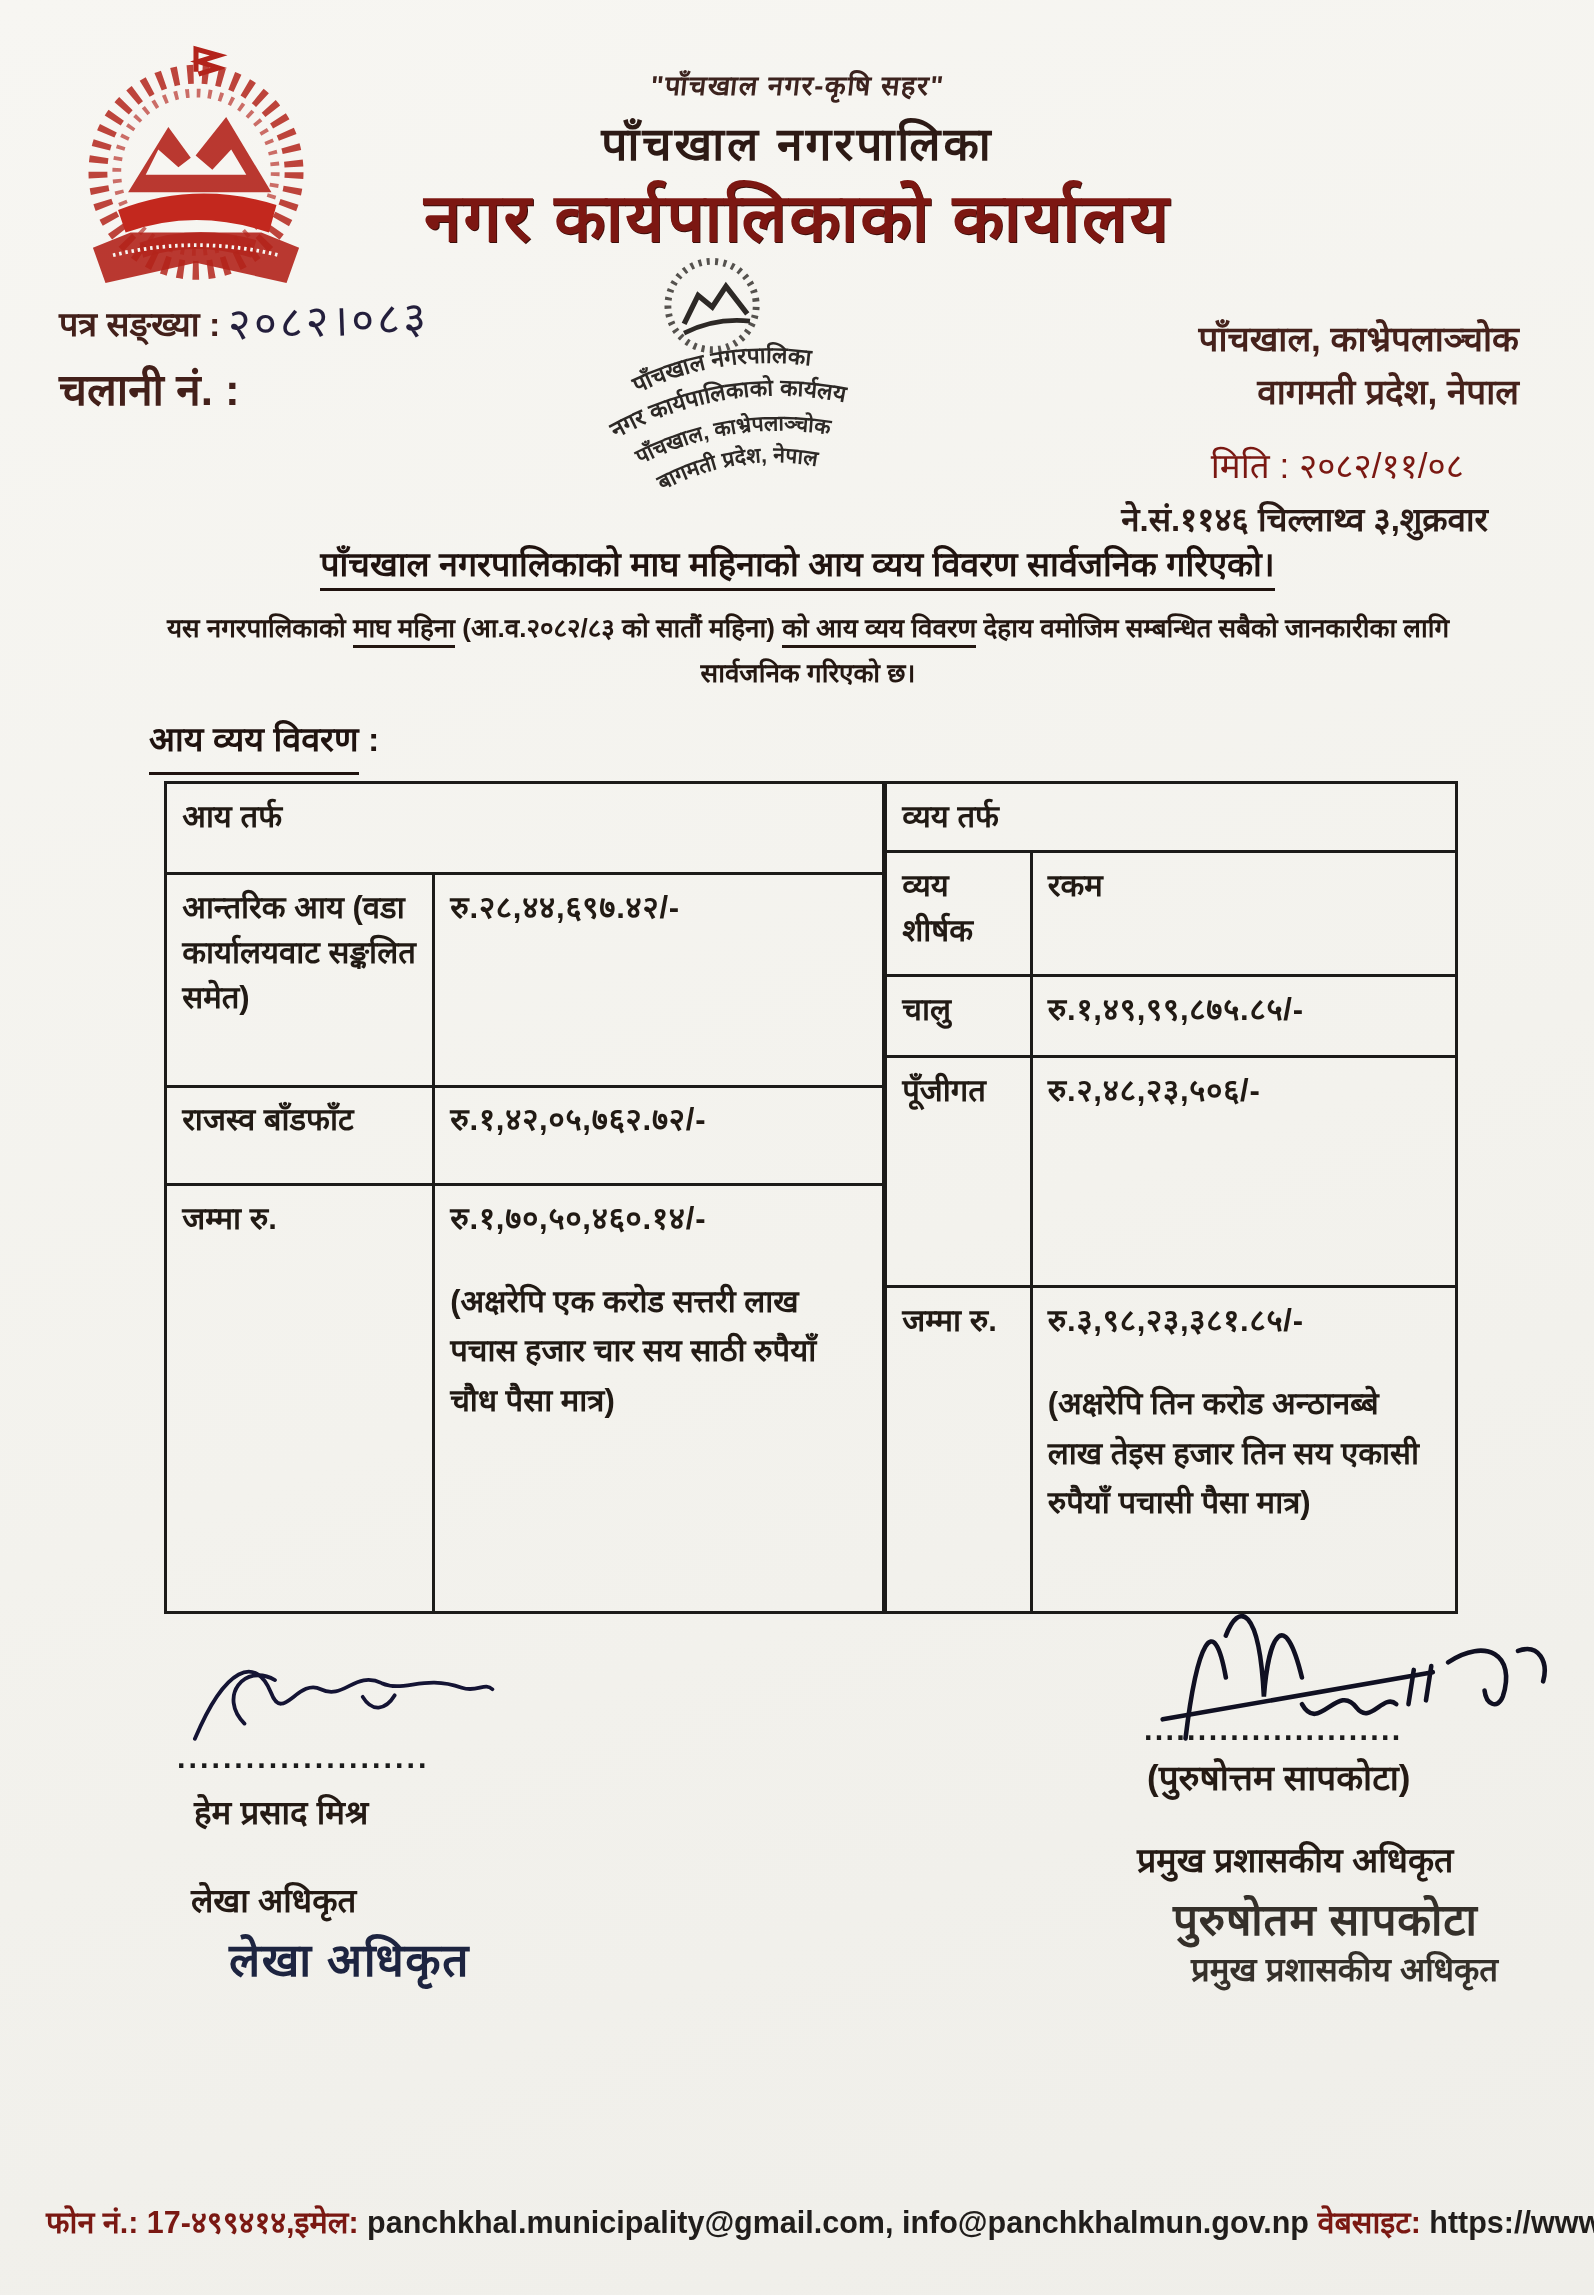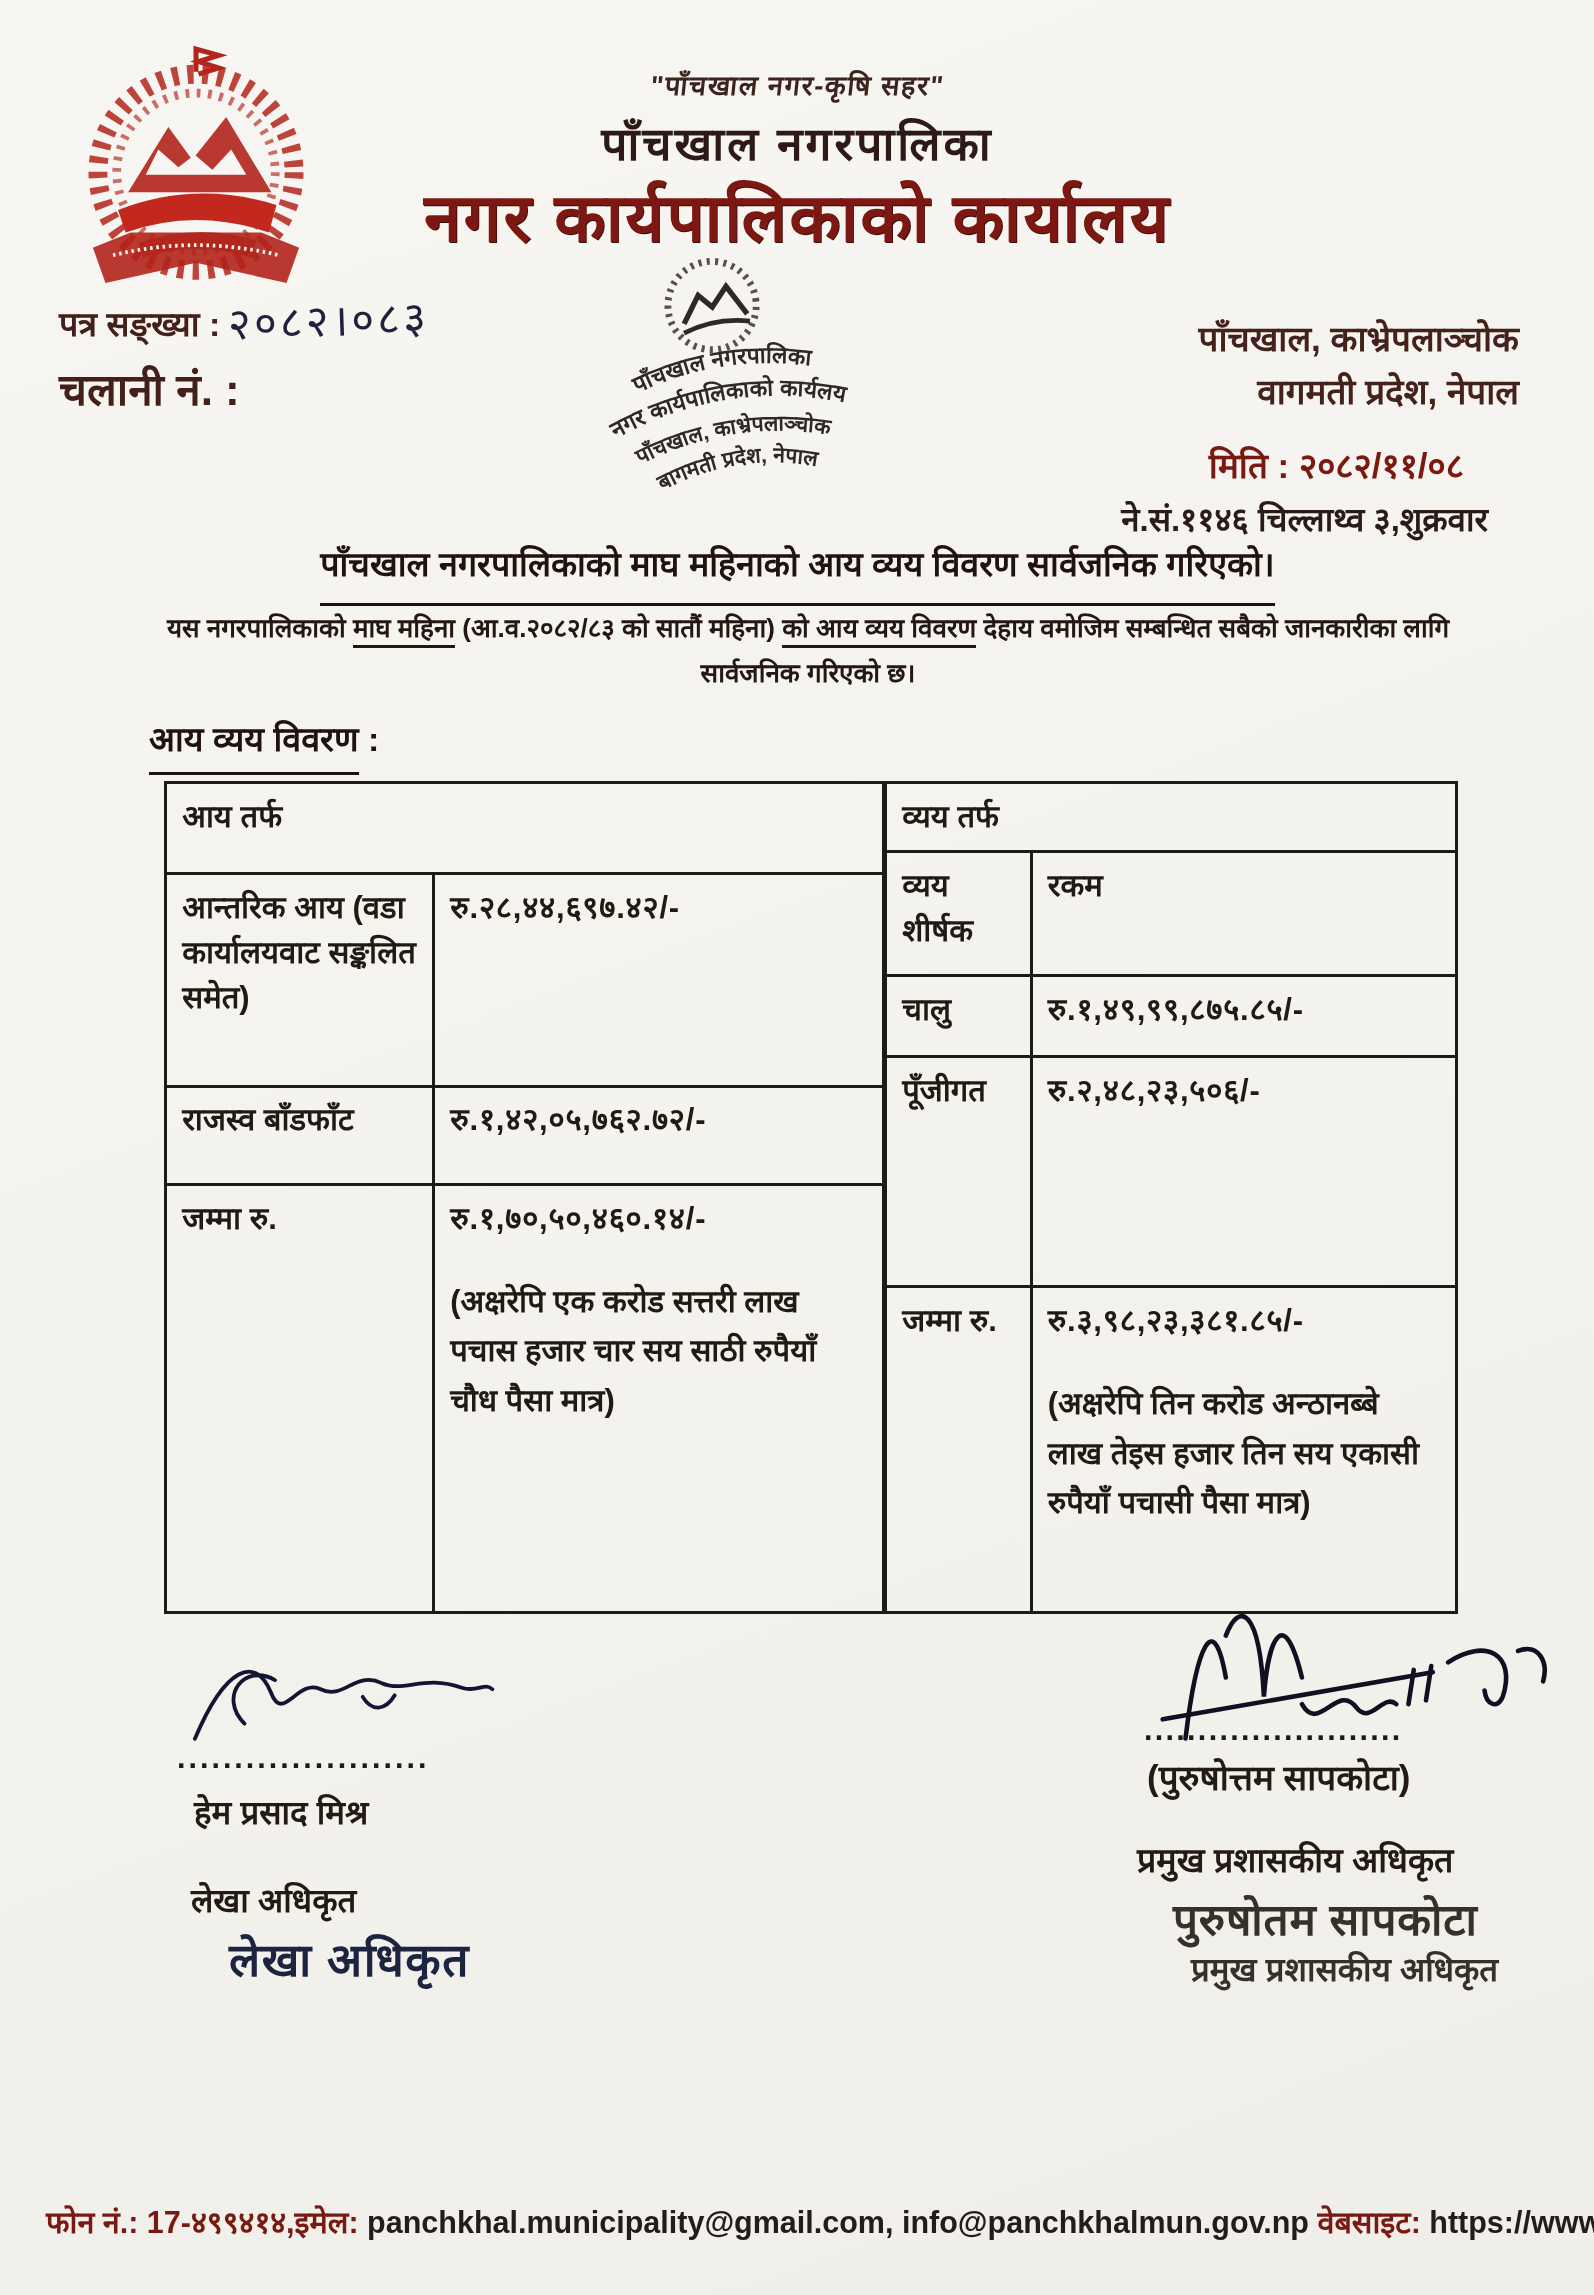--- a/index.html
+++ b/index.html
@@ -16,25 +16,25 @@
   
   .slogan{top:66px;font-size:27.4px;font-weight:700;color:#3c231e;transform:skewX(-6deg);letter-spacing:1.5px;}
   .muni-name{top:111px;font-size:46px;font-weight:700;color:#2d1a15;letter-spacing:3px;}
   .office-name{top:169px;font-size:67px;font-weight:700;color:#7c1712;letter-spacing:2.3px;text-shadow:0.8px 0.8px 0 #3a0e0a;}
   .meta-left{left:59px;top:299px;font-size:34px;font-weight:700;color:#43201a;line-height:1.0;}
   .letter-no-value{font-size:44px;font-weight:400;color:#241f3c;transform:rotate(-2deg);display:inline-block;margin-left:7.6px;letter-spacing:3px;}
   .dispatch{left:59px;top:358px;font-size:44px;font-weight:700;color:#43201a;}
   .addr{right:76px;text-align:right;font-size:35px;font-weight:700;color:#45211b;}
   .addr1{top:314px;}
   .addr2{top:367px;}
-  .date-line{right:131px;top:441px;font-size:35px;font-weight:700;color:#7a1812;}
+  .date-line{right:131px;top:441px;font-size:35px;font-weight:400;color:#7a1812;}
   .ns-line{right:107px;top:496px;font-size:33px;font-weight:700;color:#2b1b16;}
   
   .subject{top:540px;font-size:34px;font-weight:700;color:#20130f;}
-  .subject span{border-bottom:3px solid #20130f;padding-bottom:20px;}
+  .subject span{border-bottom:3px solid #20130f;padding-bottom:5px;}
   .body-par{left:164px;top:606px;width:1288px;font-size:26px;line-height:1.72;color:#241711;font-weight:700;text-align:center;}
   .u{border-bottom:3px solid #241711;padding-bottom:1.5px;}
   .section-head{left:149px;top:715px;font-size:34px;font-weight:700;color:#20130f;}
   .section-head .hu{border-bottom:3px solid #20130f;padding-bottom:14px;}
   
   .tbl-wrap{left:164px;top:781px;display:flex;}
   table{border-collapse:collapse;table-layout:fixed;padding-left:24px;}
   td{border:3px solid #1c1b19;vertical-align:top;padding:10.7px 15.2px;font-size:31px;font-weight:600;color:#211a14;line-height:1.45;}
   .t-left{width:718px;}
   .t-right{width:570px;}

